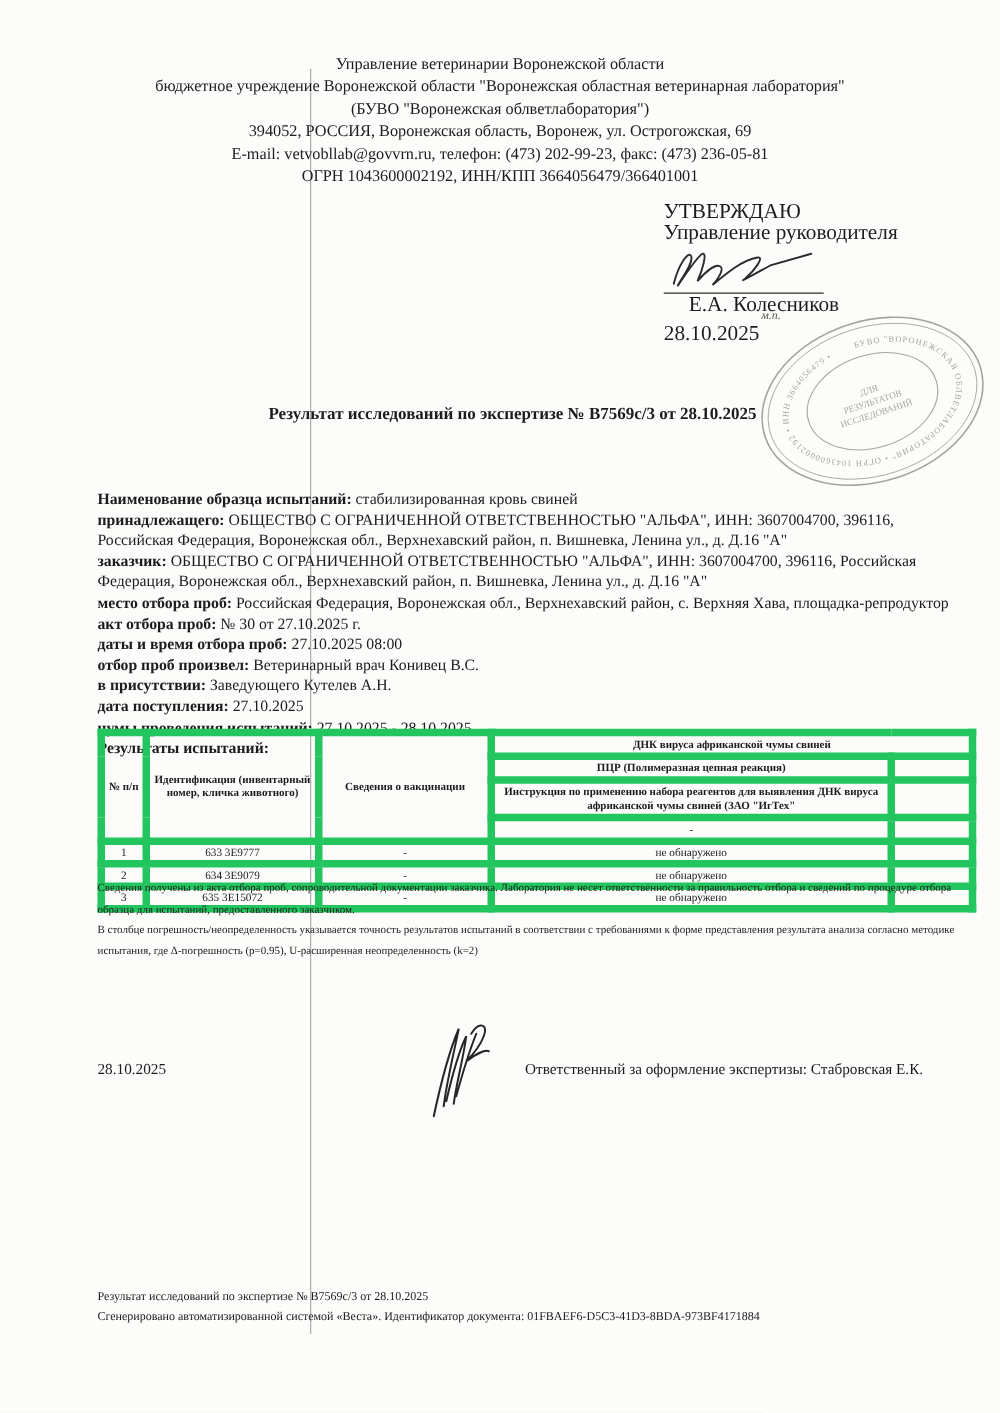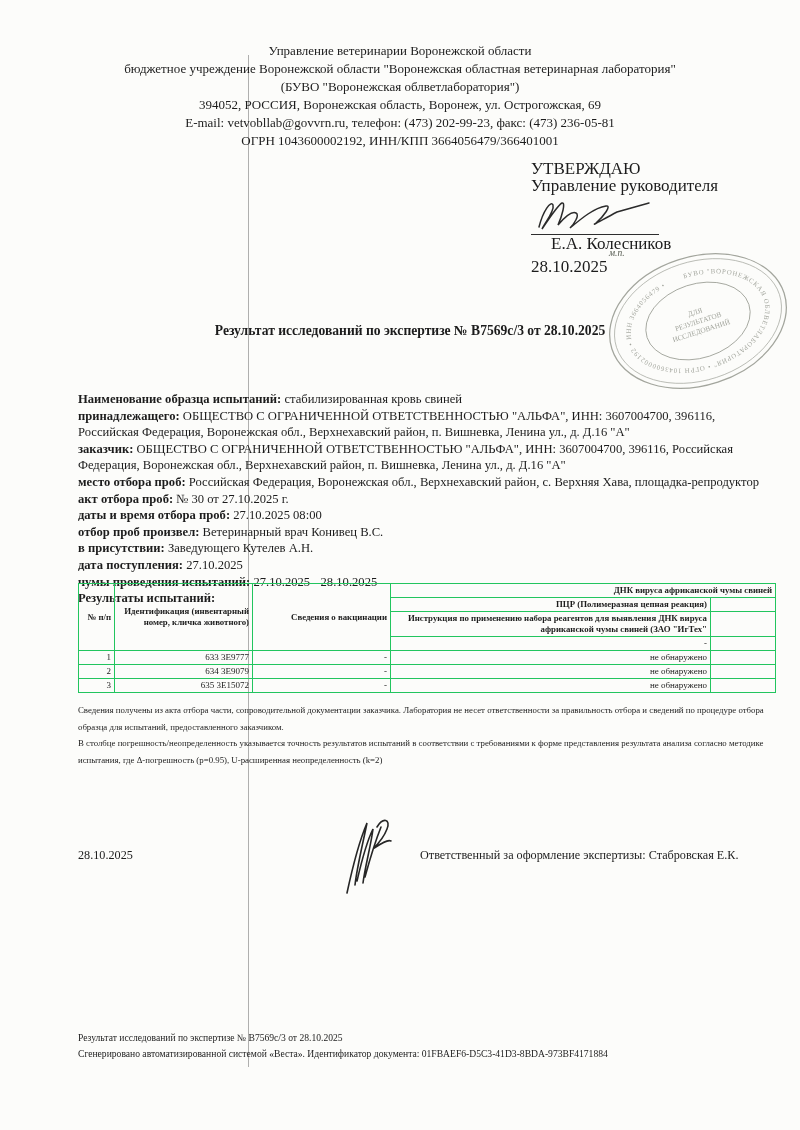--- a/index.html
+++ b/index.html
@@ -26,21 +26,21 @@
   .mp{position:absolute; left:609px; top:248px; font-size:9.5px; color:#555a50;font-style:italic;}
   
   .title{position:absolute; left:0; top:323px; width:820px; text-align:center;
          font-weight:bold; font-size:13.6px;}
   
   .fields{position:absolute; left:78px; top:351px; width:697px; font-size:12.6px; line-height:16.6px;margin-top:40px;}
   .fields p{margin:0;}
   
   table.res{position:absolute; left:78px; top:583px; width:697px; border-collapse:collapse;
             table-layout:fixed; font-size:9px;}
-  table.res th, table.res td{border:1px solid #22c55e; text-align:right; vertical-align:middle;
+  table.res th, table.res td{border:6px solid #22c55e; text-align:center; vertical-align:middle;
             padding:1px 3px; overflow:hidden;}
   table.res th{font-weight:bold; font-size:8.8px; line-height:1.25;}
   tr.h1{height:14px;} tr.h2{height:14px;} tr.h3{height:25px;} tr.h4{height:13px;}
   tr.d{height:14px;}
   
   .notes{position:absolute; left:78px; top:702px; width:697px; font-size:8.8px; line-height:16.5px;}
   .notes div{margin:0;}
   
   .sdate{position:absolute; left:78px; top:848px; font-size:12.2px;}
   .sig2{position:absolute; left:335px; top:815px;}
@@ -163,21 +163,21 @@
       <td>3</td>
       <td>635 3Е15072</td>
       <td>-</td>
       <td>не обнаружено</td>
       <td></td>
     </tr>
   </tbody>
     </table>
 
   <div class="notes">
-    <div>Сведения получены из акта отбора части, сопроводительной документации заказчика. Лаборатория не несет ответственности за правильность отбора и сведений по процедуре отбора образца для испытаний, предоставленного заказчиком.</div>
+    <div>Сведения получены из акта отбора проб, сопроводительной документации заказчика. Лаборатория не несет ответственности за правильность отбора и сведений по процедуре отбора образца для испытаний, предоставленного заказчиком.</div>
     <div>В столбце погрешность/неопределенность указывается точность результатов испытаний в соответствии с требованиями к форме представления результата анализа согласно методике испытания, где Δ-погрешность (p=0.95), U-расширенная неопределенность (k=2)</div>
   </div>
 
   <div class="sdate">28.10.2025</div>
   <div class="sig2">
     <svg width="62" height="86" viewBox="0 0 62 86">
       <path d="M12,78 C18,50 26,22 32,8 C28,28 22,52 20,70 M22,66 C28,40 34,22 38,14 C36,30 30,52 28,68 M30,62 C36,40 42,22 46,12 M42,12 C48,2 56,4 52,14 C49,22 42,30 38,34 C44,30 52,24 56,26" fill="none" stroke="#262626" stroke-width="1.6" stroke-linecap="round"></path>
     </svg>
   </div>
   <div class="stext">Ответственный за оформление экспертизы: Стабровская Е.К.</div>

